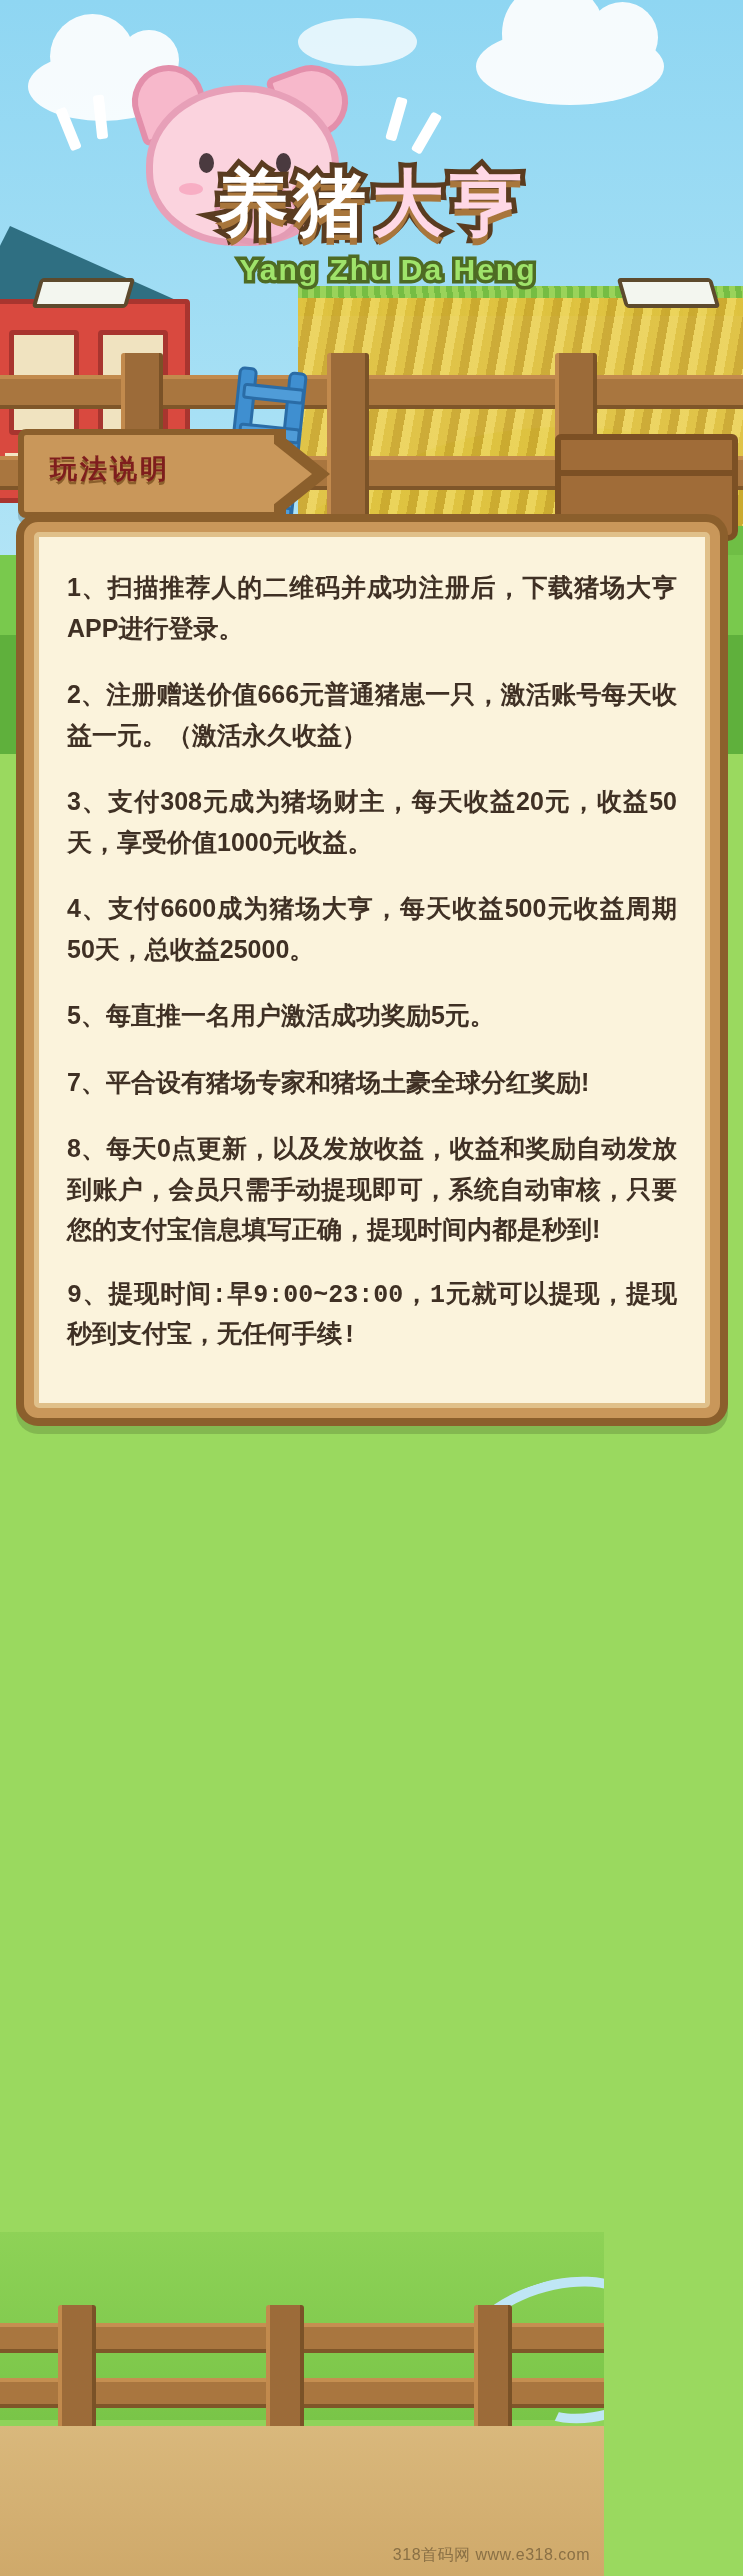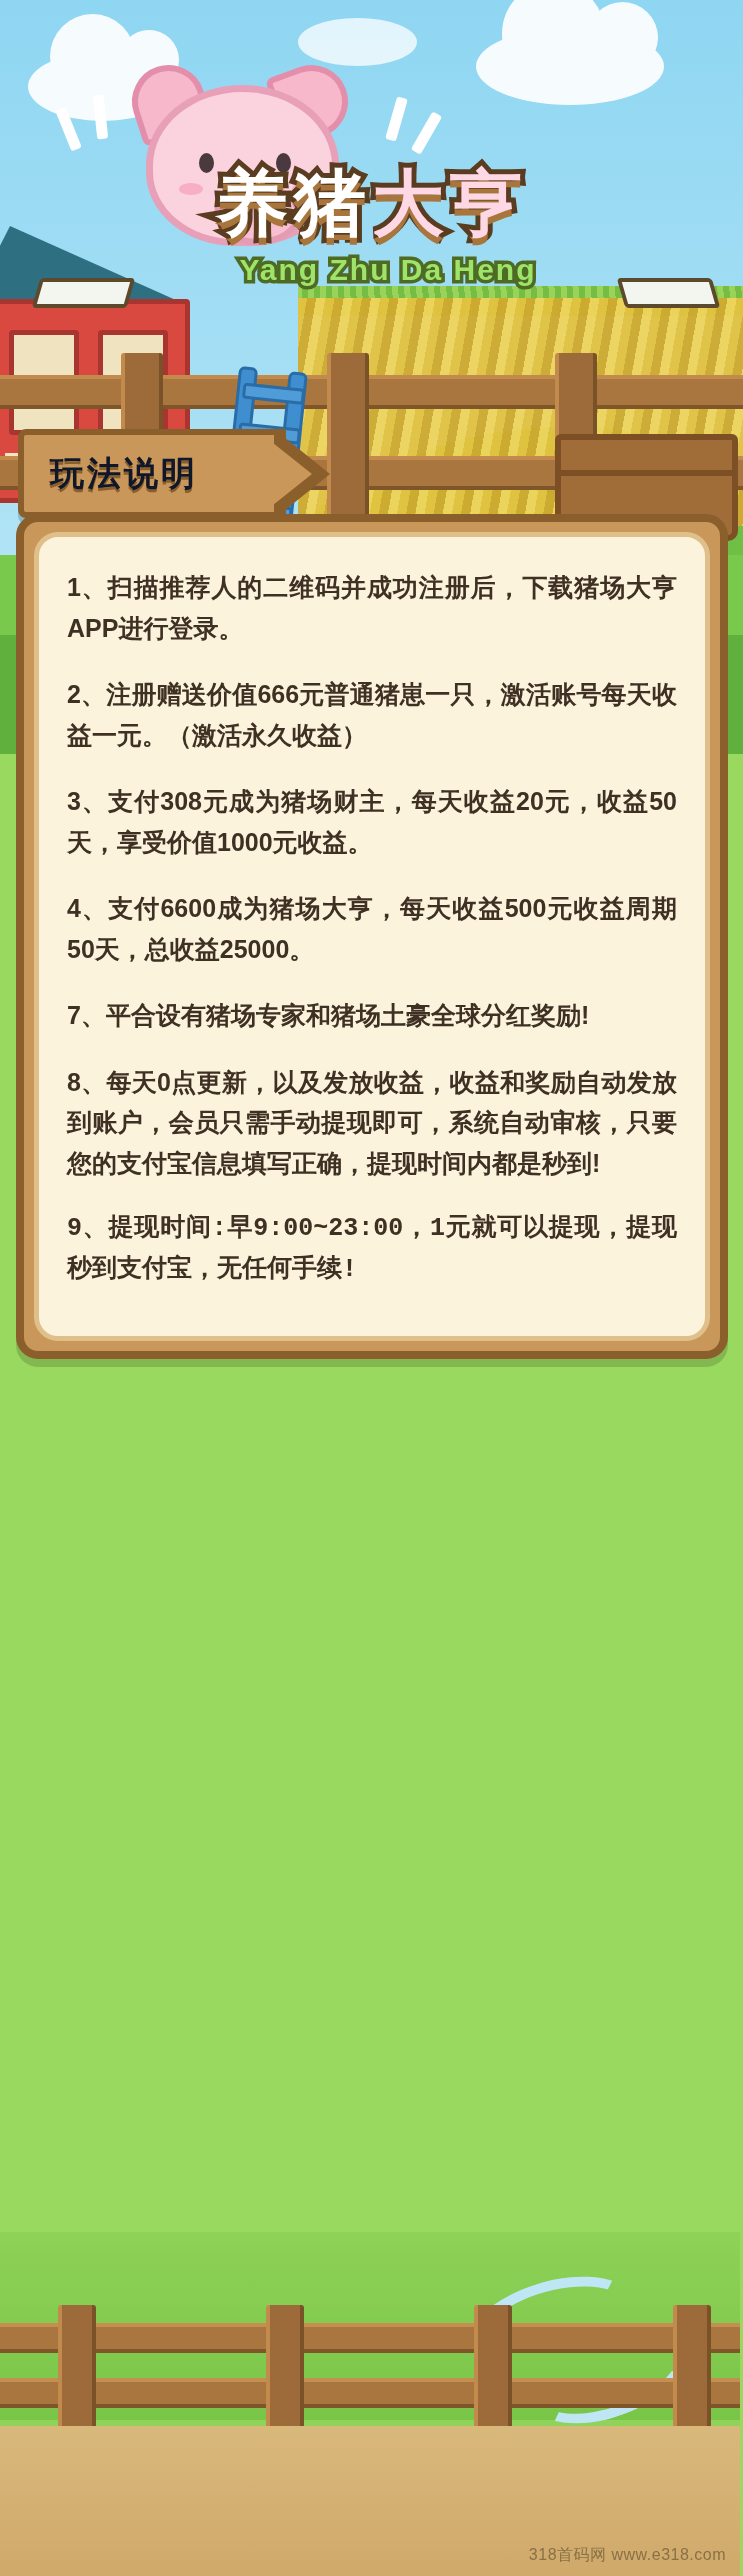--- a/index.html
+++ b/index.html
@@ -350,60 +350,60 @@
     position: absolute;
     left: 244px; top: 4px;
     width: 0; height: 0;
     border-top: 35px solid transparent;
     border-bottom: 35px solid transparent;
     border-left: 44px solid #c9975a;
   }
   .sign-text {
     position: absolute;
     left: 26px; top: 16px;
-    font-size: 34px;
+    font-size: 27px;
     font-weight: bold;
-    color: #0f172a;
+    color: #7f1d1d;
     letter-spacing: 3px;
     text-shadow: 0 3px 0 #8b5f2c;
   }
 
   
   .card-outer {
     position: absolute;
     left: 16px; top: 514px;
     width: 712px;
     background: #c9975a;
     border: 8px solid #8b5f2c;
     border-radius: 22px;
     box-shadow: 0 8px 0 rgba(0,0,0,.15);
     padding: 10px;
     box-sizing: border-box;
   }
   .card-inner {
     background: #fbf3dc;
     border: 5px solid #e0c08a;
-    border-radius: 24px;
+    border-radius: 5px;
     padding: 30px 28px 34px 28px;
   }
   .rule {
     font-size: 25px;
     line-height: 1.62;
     color: #3f3024;
     font-weight: bold;
     margin: 0 0 26px 0;
     text-align: justify;
   }
   .rule:last-child { margin-bottom: 12px; font-family: Liberation Mono, monospace; }
 
   
   .bottom {
     position: absolute;
     left: 0; top: 2232px;
-    width: 740px; height: 344px;
+    width: 604px; height: 344px;
     overflow: hidden;
     background: #8fd35a;
   }
   .bottom-field {
     position: absolute;
     left: 0; top: 0;
     width: 744px; height: 188px;
     background: linear-gradient(#8ed257 0%, #79c548 100%);
   }
   .river {
@@ -549,20 +549,21 @@
     <div class="sign-arrow-in"></div>
     <div class="sign-text">玩法说明</div>
   </div>
 
   <div class="card-outer">
     <div class="card-inner">
       <p class="rule">1、扫描推荐人的二维码并成功注册后，下载猪场大亨APP进行登录。</p>
       <p class="rule">2、注册赠送价值666元普通猪崽一只，激活账号每天收益一元。（激活永久收益）</p>
       <p class="rule">3、支付308元成为猪场财主，每天收益20元，收益50天，享受价值1000元收益。</p>
       <p class="rule">4、支付6600成为猪场大亨，每天收益500元收益周期50天，总收益25000。</p>
+      <p class="rule">5、每直推一名用户激活成功奖励5元。</p>
       <p class="rule">7、平合设有猪场专家和猪场土豪全球分红奖励!</p>
       <p class="rule">8、每天0点更新，以及发放收益，收益和奖励自动发放到账户，会员只需手动提现即可，系统自动审核，只要您的支付宝信息填写正确，提现时间内都是秒到!</p>
       <p class="rule">9、提现时间:早9:00~23:00，1元就可以提现，提现秒到支付宝，无任何手续!</p>
     </div>
   </div>
 
   <div class="bottom">
     <div class="bottom-field"></div>
 
     <div class="river">

